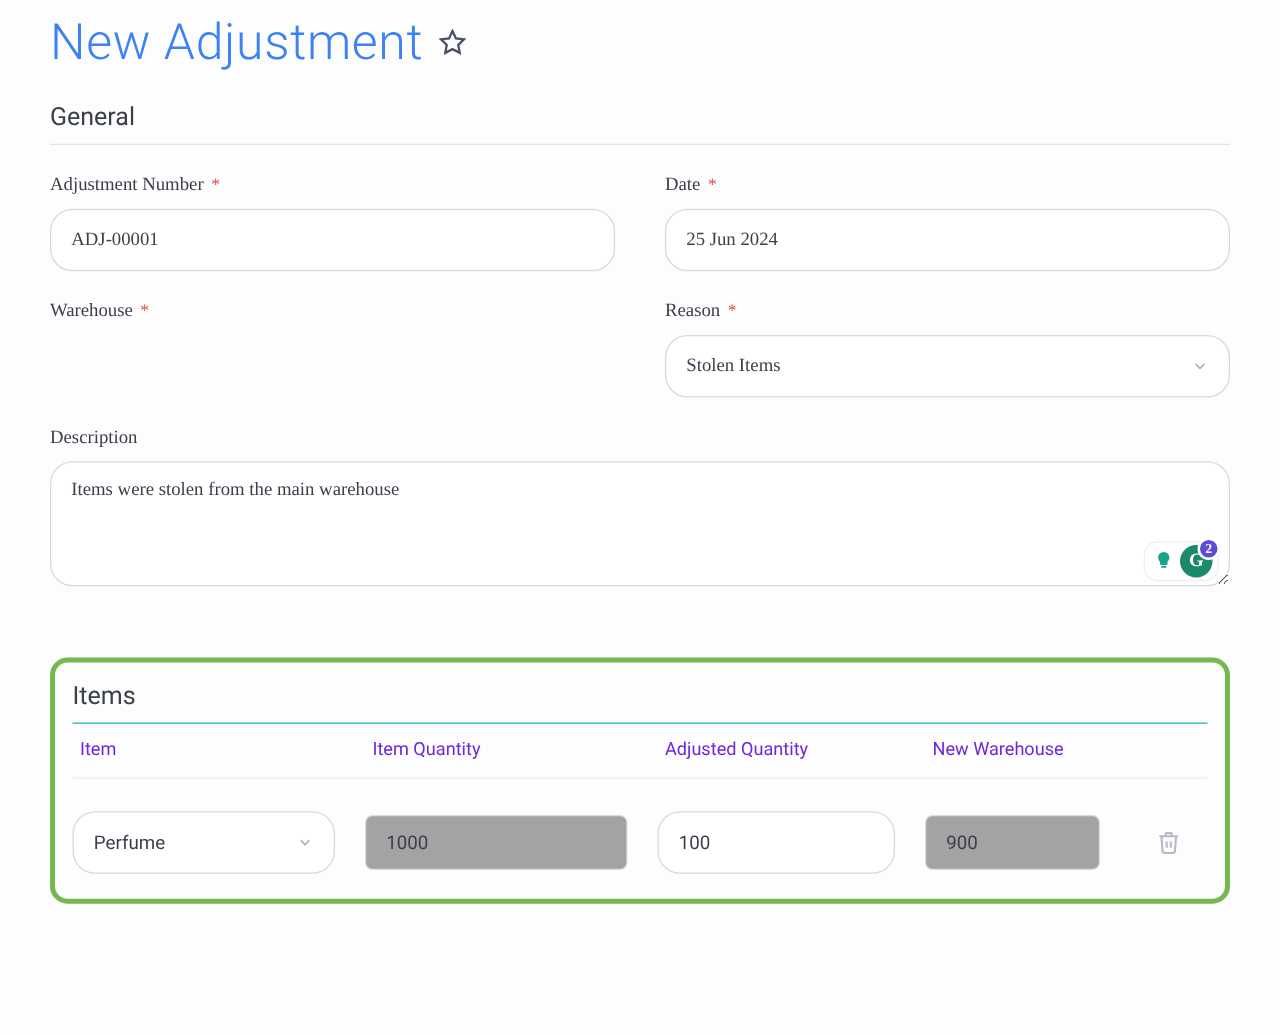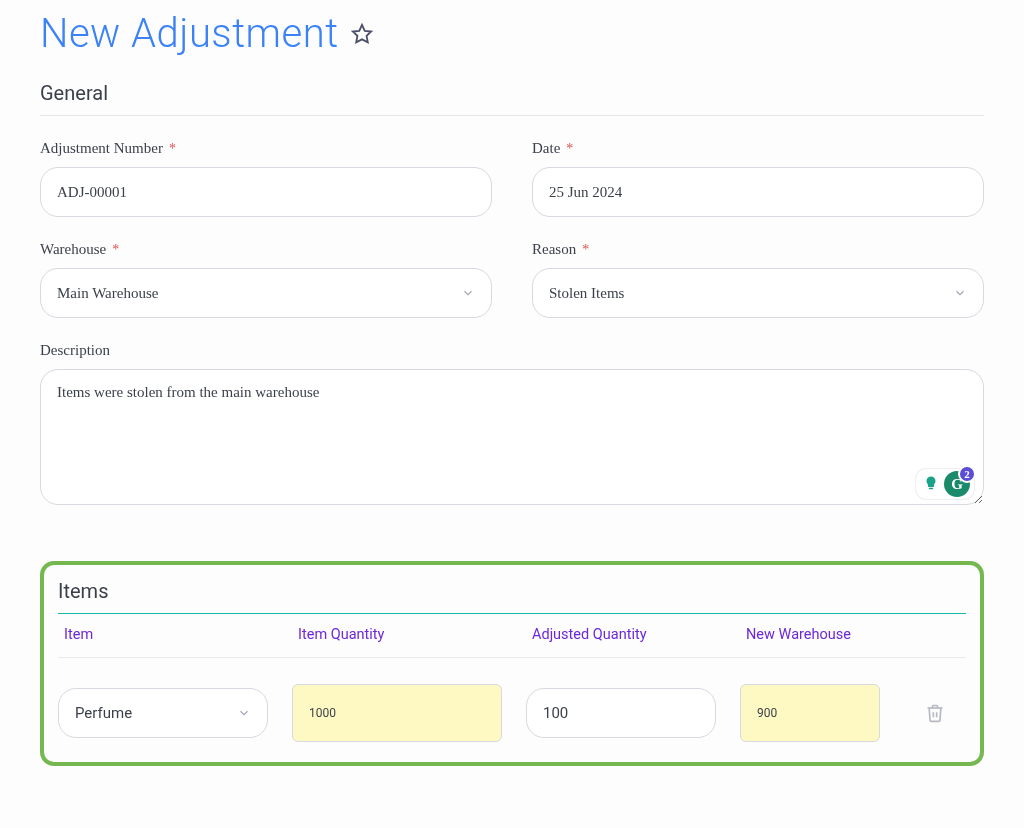--- a/index.html
+++ b/index.html
@@ -81,21 +81,21 @@
       align-items: center;
       justify-content: space-between;
       cursor: pointer;
     }
     .chevron {
       width: 14px;
       height: 14px;
       color: #a2a6b4;
     }
     textarea {
-      height: 136px;
+      height: 100px;
       padding: 14px 16px;
       resize: both;
       position: relative;
     }
     .textarea-wrap {
       position: relative;
     }
     .grammarly {
       position: absolute;
       right: 10px;
@@ -156,28 +156,28 @@
     }
     .col-item { width: 210px; }
     .col-iq { width: 210px; }
     .col-aq { width: 190px; }
     .col-nq { width: 140px; }
     .col-actions { flex: 1; display:flex; justify-content:center; }
     .items-row .select {
       height: 50px;
     }
     .readonly {
-      background: #fef9c3;
+      background: #a3a3a3;
       border: 1px solid #d7d9e0;
       border-radius: 6px;
-      height: 58px;
+      height: 44px;
       padding: 0 16px;
       display:flex; align-items:center;
       color:#3a3f4a;
-      font-size:12px;
+      font-size:15px;
     }
     .trash {
       width: 20px; height: 22px;
       color: #b6b9c3;
       cursor: pointer;
     }
   </style>
 </head>
 <body>
 
@@ -206,26 +206,20 @@
       </div>
       <input type="text" value="25 Jun 2024" style="">
     </div>
   </div>
 
   <div class="row">
     <div class="field">
       <div class="label-row">
         <label>Warehouse</label>
         <span class="required">*</span>
-      </div>
-      <div class="select">
-        <span>Main Warehouse</span>
-        <svg class="chevron" viewBox="0 0 24 24" fill="none" stroke="currentColor" stroke-width="2">
-            <polyline points="6 9 12 15 18 9"></polyline>
-          </svg>
       </div>
     </div>
     <div class="field">
       <div class="label-row">
         <label>Reason</label>
         <span class="required">*</span>
       </div>
       <div class="select">
         <span>Stolen Items</span>
         <svg class="chevron" viewBox="0 0 24 24" fill="none" stroke="currentColor" stroke-width="2">

